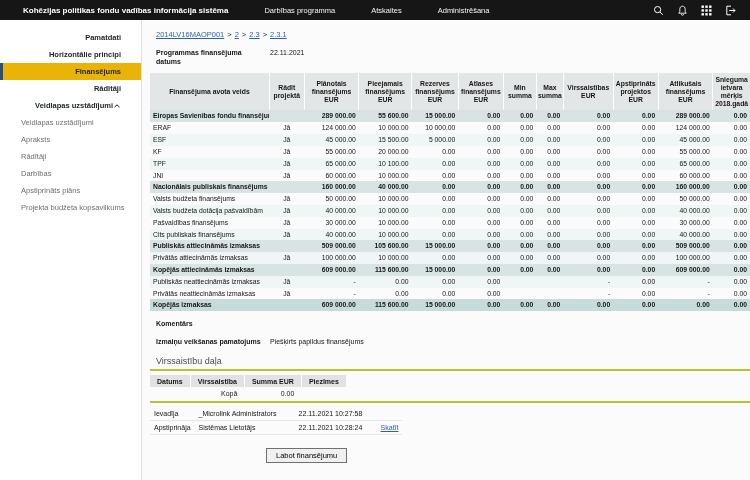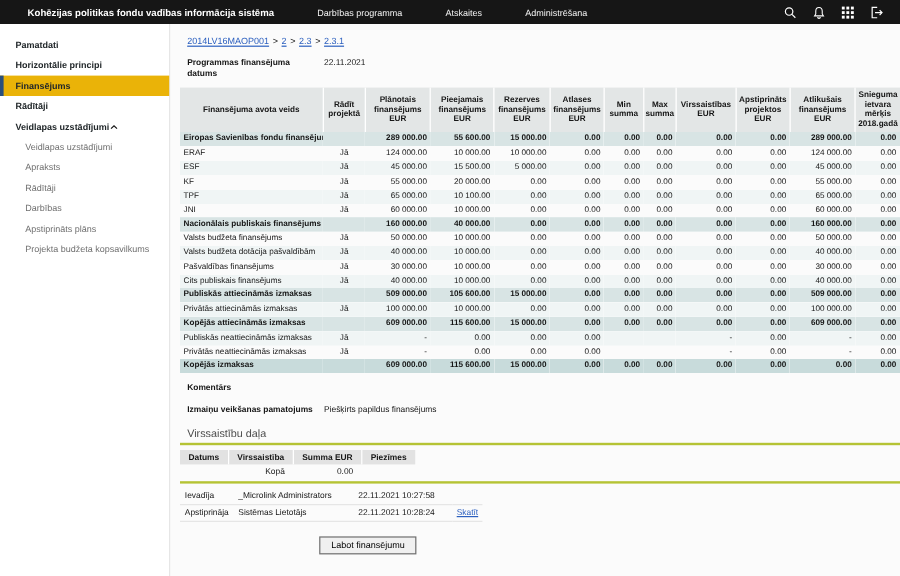--- a/index.html
+++ b/index.html
@@ -10,22 +10,22 @@
   .topbar { height:20px; background:#161616; display:flex; align-items:center; padding:0 10px; }
   .brand { color:#fff; font-size:8px; font-weight:bold; white-space:nowrap; margin-right:36px;padding-left:13px; }
   .topnav { display:flex; gap:36px; }
   .nav-item { color:#f4f4f4; font-size:7.5px; cursor:pointer; white-space:nowrap; }
   .topbar-icons { margin-left:auto; display:flex; gap:13px; align-items:center; padding-right:4px; }
   .topbar-icons svg { display:block; cursor:pointer; }
 
   
   .layout { display:flex; height:460px; }
   .sidebar { width:142px; flex-shrink:0; background:#fff; border-right:1px solid #e0e0e0; padding-top:9px; }
-  .side-item { font-size:7.5px; font-weight:600; color:#21272a; padding:4px 10px; display:flex;
-    align-items:center; justify-content:flex-start; cursor:pointer; border-left:3px solid transparent; }
+  .side-item { font-size:7.5px; font-weight:600; color:#21272a; padding:4px 20px; display:flex;
+    align-items:center; justify-content:flex-end; cursor:pointer; border-left:3px solid transparent; }
   .side-item.active { background:#eab308; border-left:3px solid #2a4f7c; }
   .side-sub { font-size:7.5px; color:#6f6f6f; padding:4px 10px 4px 21px; cursor:pointer; }
 
   .main { flex:1; padding:6px 0 0 8px; background:#fbfbfb; overflow:hidden; }
 
   .breadcrumb { font-size:7.5px; margin:4px 0 9px 6px; }
   .breadcrumb a { color:#2b5fbf; text-decoration:underline; cursor:pointer; }
   .breadcrumb .sep { color:#161616; margin:0 3px; }
 
   .fieldrow { display:flex; font-size:7px; margin:0 0 7px 6px; line-height:1.3; }

